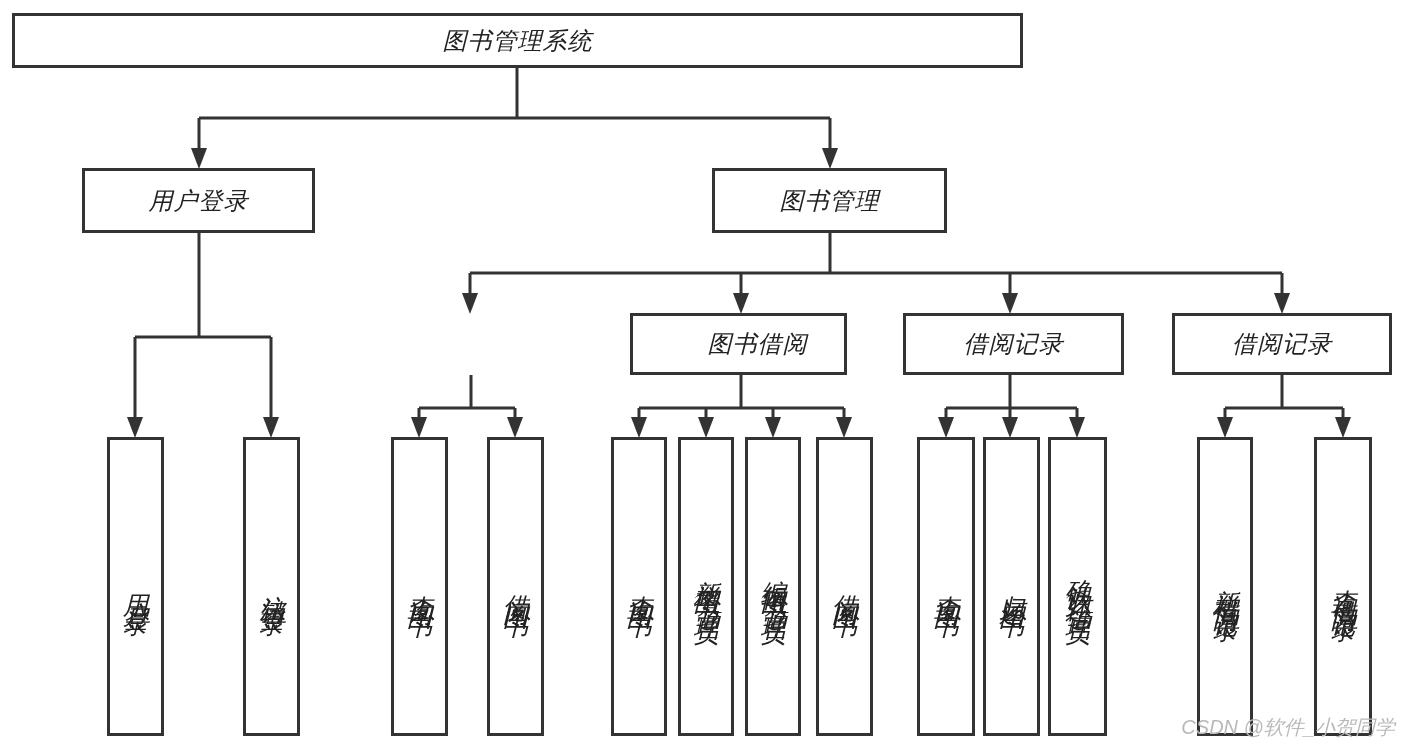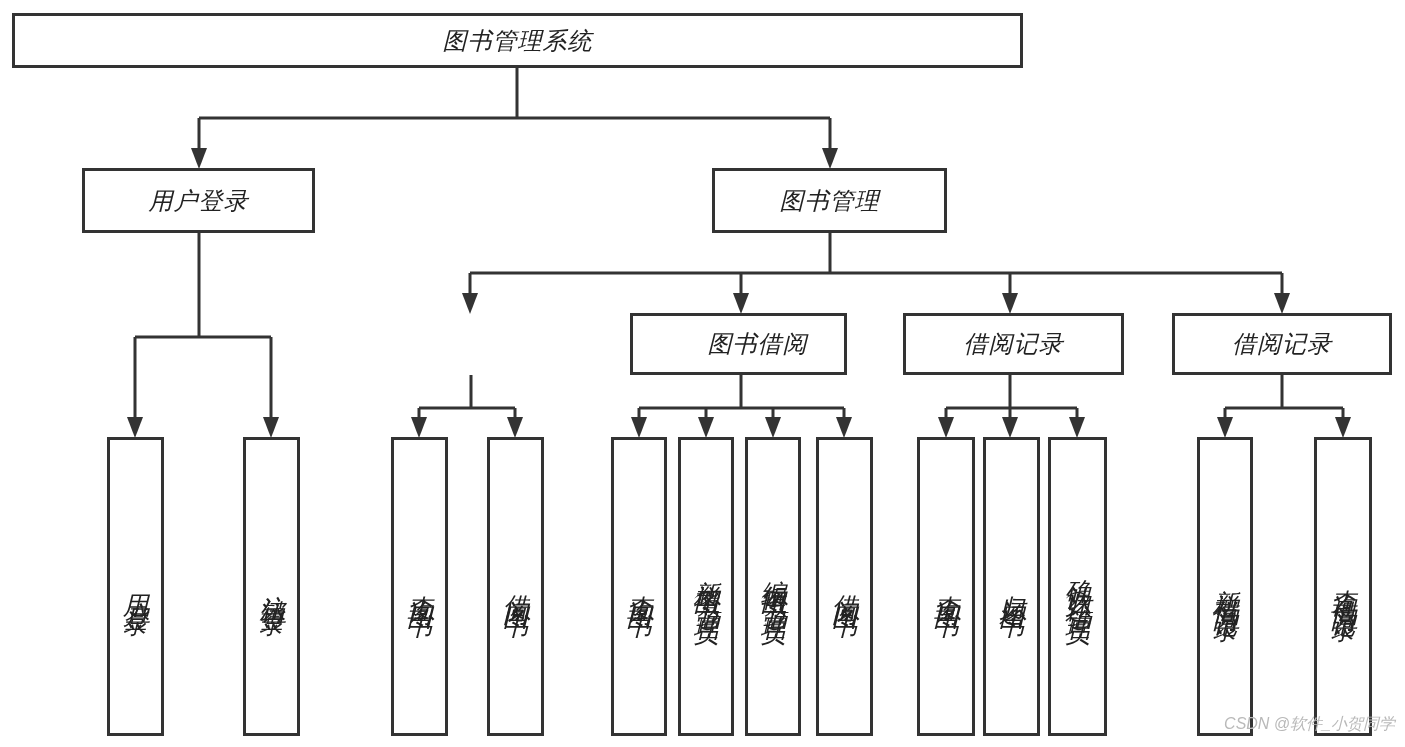--- a/index.html
+++ b/index.html
@@ -56,21 +56,21 @@
   .g3d { left: 816px;  width: 57px; }
   .g4a { left: 917px;  width: 58px; }
   .g4b { left: 983px;  width: 57px; }
   .g4c { left: 1048px; width: 59px; }
   .g5a { left: 1197px; width: 56px; }
   .g5b { left: 1314px; width: 58px; }
   #watermark {
     position: absolute;
     right: 10px;
     top: 714px;
-    font-size: 16px;
+    font-size: 20px;
     color: #b9b9b9;
     z-index: 3;
     white-space: nowrap;
   }
 </style>
 </head>
 <body>
 
 <div id="canvas">
 

